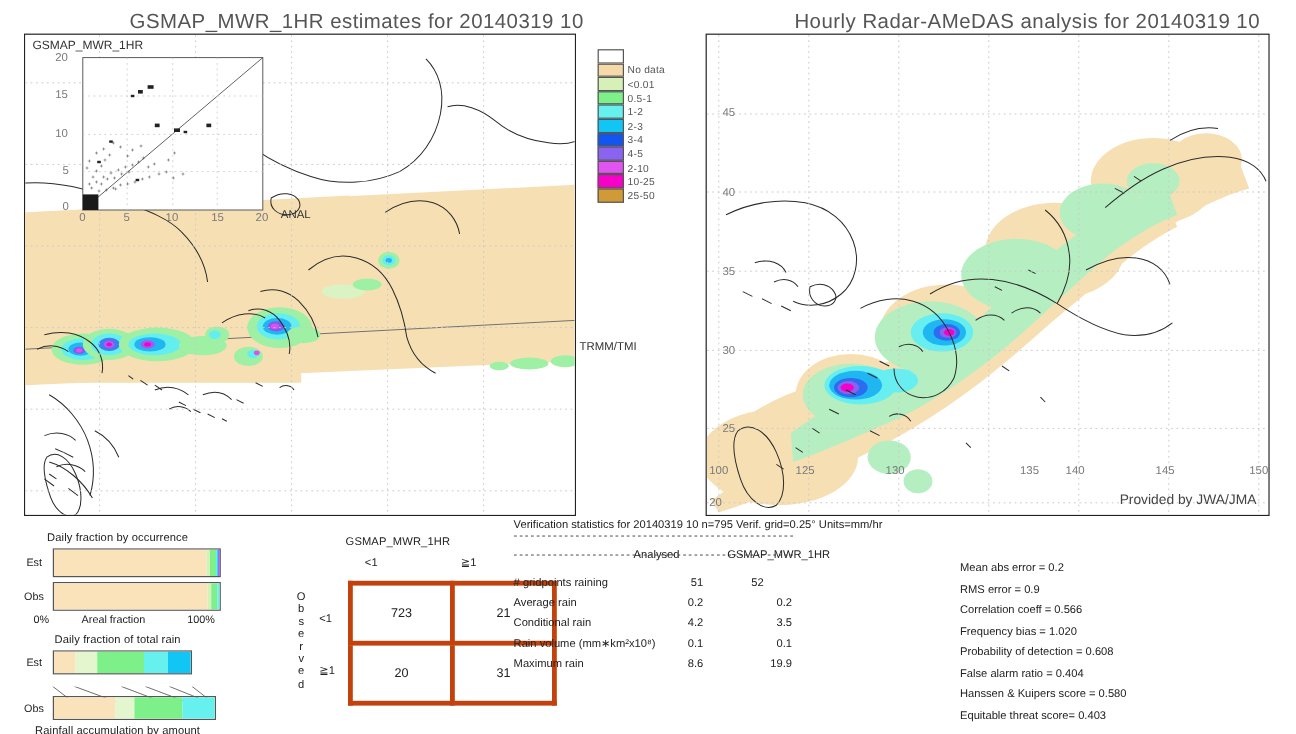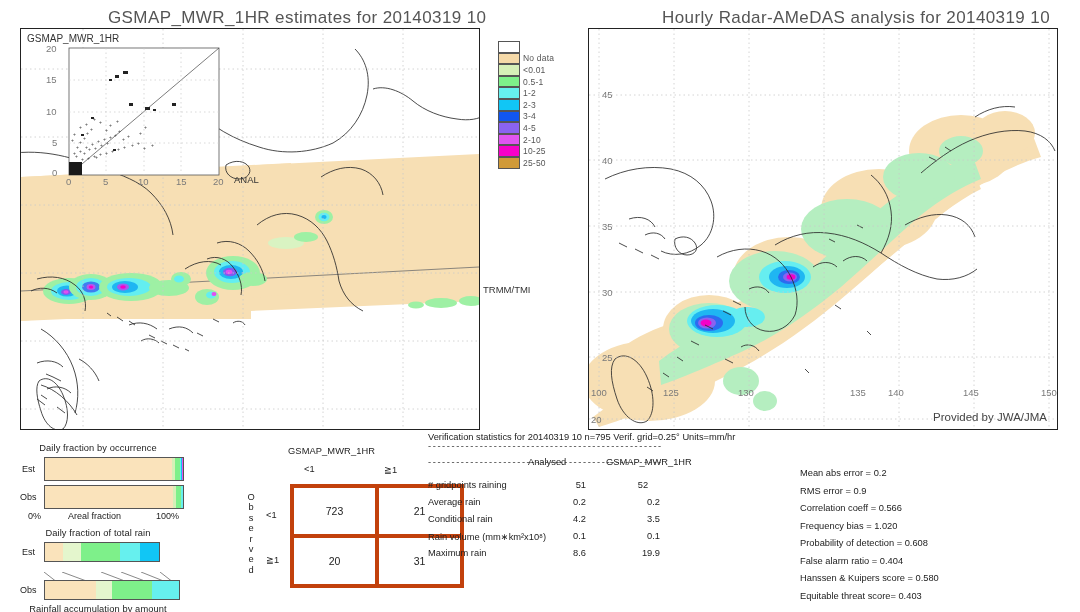--- a/index.html
+++ b/index.html
@@ -528,21 +528,21 @@
   <div class="mono" style="letter-spacing:1.6px;color:#333;margin-top:-1px;">--------------------------------------------------</div>
   <div style="position:relative;margin-top:6px;">
     <span class="mono abs" style="left:100px;">Analysed</span>
     <span class="mono abs" style="left:178px;">GSMAP_MWR_1HR</span>
   </div>
   <div class="mono" style="letter-spacing:1.6px;color:#333;margin-top:3px;">--------------------------------------------------</div>
   <div id="verif-rows" style="margin-top:13px;">
       <div style="position: relative; height: 17px;">
         <span class="mono" style="position: absolute; left: 0px;"># gridpoints raining</span>
         <span class="mono" style="position: absolute; left: 128px; width: 30px; text-align: right;">51</span>
-        <span class="mono" style="position: absolute; left: 198px; width: 34px; text-align: center;">52</span>
+        <span class="mono" style="position: absolute; left: 198px; width: 34px; text-align: left;">52</span>
       </div>
       <div style="position: relative; height: 17px;">
         <span class="mono" style="position: absolute; left: 0px;">Average rain</span>
         <span class="mono" style="position: absolute; left: 128px; width: 30px; text-align: right;">0.2</span>
         <span class="mono" style="position: absolute; left: 198px; width: 34px; text-align: right;">0.2</span>
       </div>
       <div style="position: relative; height: 17px;">
         <span class="mono" style="position: absolute; left: 0px;">Conditional rain</span>
         <span class="mono" style="position: absolute; left: 128px; width: 30px; text-align: right;">4.2</span>
         <span class="mono" style="position: absolute; left: 198px; width: 34px; text-align: right;">3.5</span>

